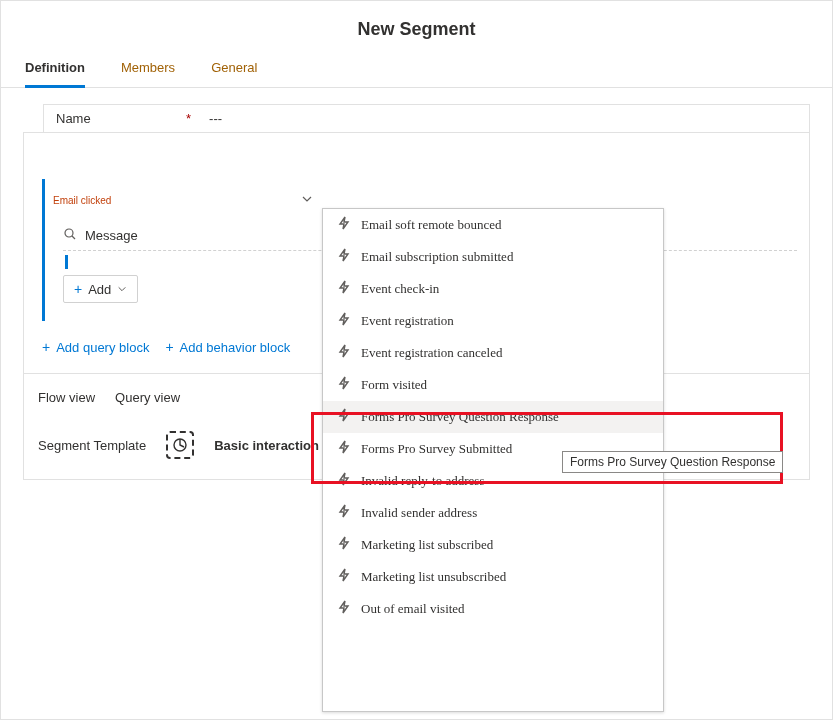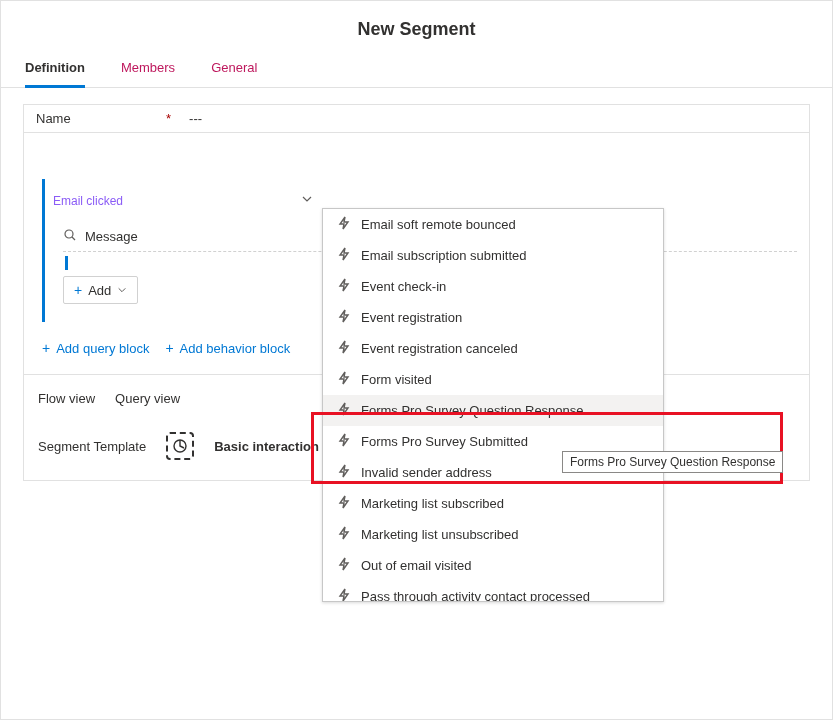--- a/index.html
+++ b/index.html
@@ -23,37 +23,38 @@
     .tabs {
       display: flex;
       gap: 36px;
       padding: 0 24px;
       border-bottom: 1px solid #e1e1e1;
     }
     .tab {
       padding: 6px 0 10px 0;
       font-size: 13px;
       cursor: pointer;
-      color: #be185d;
+      color: #a16207;
     }
     .tab.active {
       color: #323130;
       font-weight: 600;
       border-bottom: 3px solid #0078d4;
       margin-bottom: -1px;
     }
     .form-area {
       padding: 16px 22px 0 22px;
     }
     .name-row {
       display: flex;
       align-items: center;
       padding: 6px 12px;
       border: 1px solid #e1e1e1;
       border-bottom: none;
+      margin-left: 20px;
     }
     .name-label { color: #323130; width: 130px; font-size: 13px; }
     .name-req { color: #a80000; margin-right: 18px; }
     .name-value { color: #323130; }
     .builder-canvas {
       border: 1px solid #e1e1e1;
       border-bottom: none;
       padding: 46px 12px 18px 12px;
       position: relative;
     }
@@ -67,22 +68,22 @@
       align-items: center;
       gap: 8px;
       padding: 6px 0 10px 0;
     }
     .dropdown-trigger {
       display: flex;
       align-items: center;
       justify-content: space-between;
       min-width: 260px;
       padding: 4px 0;
-      color: #8b5cf6;
-      font-size: 12px;
+      color: #c2410c;
+      font-size: 10px;
       cursor: pointer;
       text-align: center;
     }
     .chevron { color: #605e5c; }
     .filter-row {
       display: flex;
       align-items: center;
       gap: 8px;
       padding: 6px 0;
       border-bottom: 1px dashed #d1d1d1;
@@ -149,26 +150,27 @@
     .template-badge-icon {
       width: 16px; height: 16px;
     }
     .template-name { font-weight: 700; }
     
     .dropdown-menu {
       position: absolute;
       top: 208px;
       left: 322px;
       width: 342px;
-      height: 394px;
+      height: 504px;
       background: #fff;
       border: 1px solid #c7c7c7;
       box-shadow: 0 1px 3px rgba(0,0,0,0.15);
       overflow: hidden;
       z-index: 50;
+      font-family: Liberation Serif, serif;
     }
     .dropdown-inner {
       height: 100%;
       overflow-y: scroll;
     }
     .dropdown-inner::-webkit-scrollbar { width: 16px; }
     .dropdown-inner::-webkit-scrollbar-track { background: #f3f3f3; }
     .dropdown-inner::-webkit-scrollbar-thumb { background: #c7c7c7; }
     .menu-item {
       display: flex;
@@ -334,44 +336,44 @@
       <div class="menu-item">
         <span class="bolt-icon"><svg class="bolt-svg" width="14" height="14" viewBox="0 0 14 14">
             <path d="M8 1L3 8h4l-1 5 5-7H7z"></path>
           </svg></span>
         <span>Forms Pro Survey Submitted</span>
       </div>
       <div class="menu-item">
         <span class="bolt-icon"><svg class="bolt-svg" width="14" height="14" viewBox="0 0 14 14">
             <path d="M8 1L3 8h4l-1 5 5-7H7z"></path>
           </svg></span>
+        <span>Invalid reply-to address</span>
+      </div>
+      <div class="menu-item">
+        <span class="bolt-icon"><svg class="bolt-svg" width="14" height="14" viewBox="0 0 14 14">
+            <path d="M8 1L3 8h4l-1 5 5-7H7z"></path>
+          </svg></span>
         <span>Invalid sender address</span>
       </div>
       <div class="menu-item">
         <span class="bolt-icon"><svg class="bolt-svg" width="14" height="14" viewBox="0 0 14 14">
             <path d="M8 1L3 8h4l-1 5 5-7H7z"></path>
           </svg></span>
         <span>Marketing list subscribed</span>
       </div>
       <div class="menu-item">
         <span class="bolt-icon"><svg class="bolt-svg" width="14" height="14" viewBox="0 0 14 14">
             <path d="M8 1L3 8h4l-1 5 5-7H7z"></path>
           </svg></span>
         <span>Marketing list unsubscribed</span>
       </div>
       <div class="menu-item">
         <span class="bolt-icon"><svg class="bolt-svg" width="14" height="14" viewBox="0 0 14 14">
             <path d="M8 1L3 8h4l-1 5 5-7H7z"></path>
           </svg></span>
         <span>Out of email visited</span>
-      </div>
-      <div class="menu-item">
-        <span class="bolt-icon"><svg class="bolt-svg" width="14" height="14" viewBox="0 0 14 14">
-            <path d="M8 1L3 8h4l-1 5 5-7H7z"></path>
-          </svg></span>
-        <span>Pass through activity contact processed</span>
       </div>
       <div class="menu-item"></div>
     </div>
 </div>
 
 <div class="highlight-box"></div>
 <div class="tooltip">Forms Pro Survey Question Response</div>
 
 </body></html>

